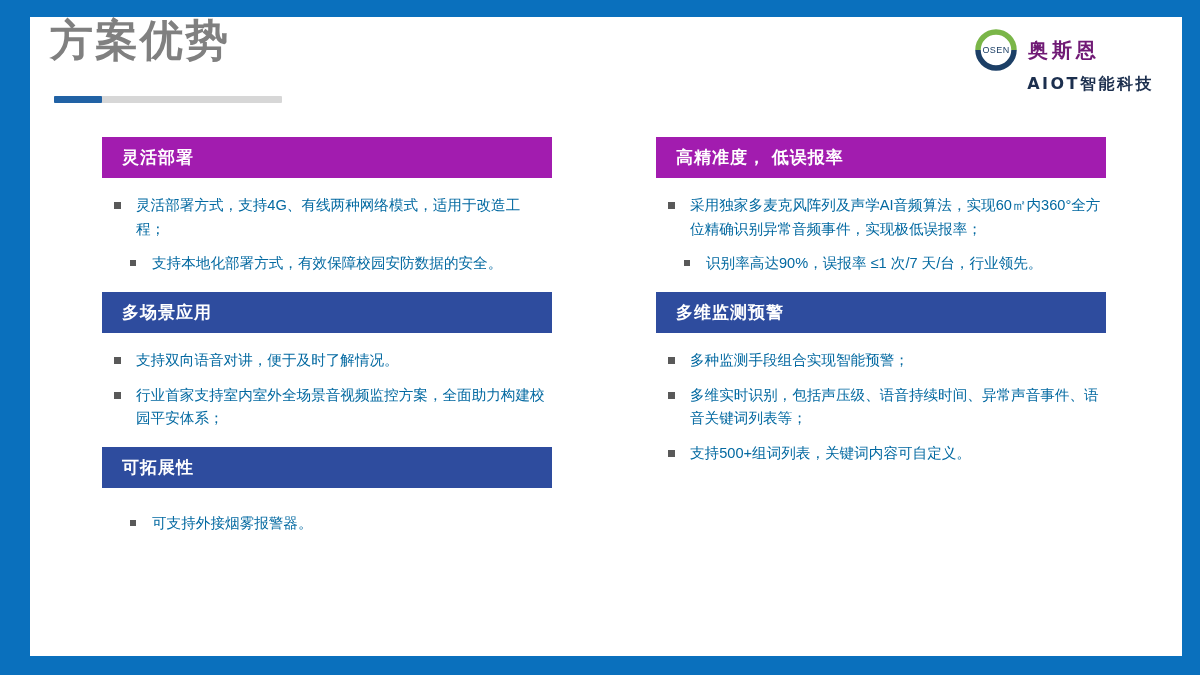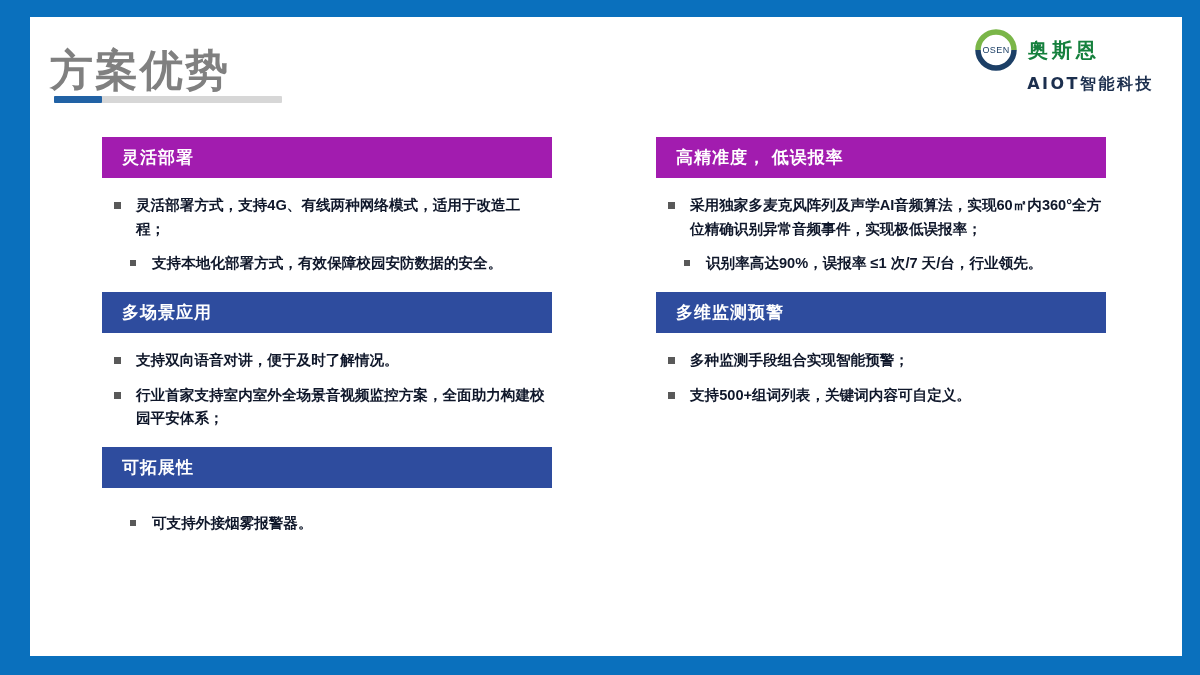--- a/index.html
+++ b/index.html
@@ -28,21 +28,21 @@
     width: 1152px;
     height: 639px;
     background: #ffffff;
     box-sizing: border-box;
   }
 
   
   .page-title {
     position: absolute;
     left: 20px;
-    top: 30px;
+    top: 0;
     font-size: 43px;
     font-weight: bold;
     color: #808080;
     letter-spacing: 2px;
     line-height: 1.1;
     white-space: nowrap;
   }
   .title-rule {
     position: absolute;
     left: 24px;
@@ -93,21 +93,21 @@
     justify-content: center;
     font-size: 9px;
     font-weight: normal;
     color: #1c3f66;
     letter-spacing: 0.4px;
   }
   .logo-cn {
     margin-left: 8px;
     font-size: 20px;
     font-weight: bold;
-    color: #15803d;
+    color: #701a75;
     letter-spacing: 4px;
     font-family: "DejaVu Sans", "Liberation Sans", sans-serif;
   }
   .logo-sub {
     margin-top: 1px;
     font-size: 16px;
     font-weight: bold;
     color: #1c2f4e;
     letter-spacing: 2.5px;
     text-align: right;
@@ -140,26 +140,25 @@
     padding: 16px 4px 10px 4px;
   }
 
   ul.bullets {
     list-style: none;
     margin: 0;
     padding: 0;
   }
   ul.bullets > li {
     position: relative;
-    color: #0f172a;
+    color: #0369a1;
     font-size: 14.6px;
     line-height: 1.62;
     margin-bottom: 11px;
     padding-left: 30px;
-    font-weight: bold;
   }
   ul.bullets > li.indent { padding-left: 46px; }
   ul.bullets > li:last-child { margin-bottom: 0; margin-top: 8px; }
   ul.bullets > li .marker {
     position: absolute;
     left: 8px;
     top: 8px;
     width: 7px;
     height: 7px;
     background: #595959;
@@ -226,21 +225,21 @@
               <li class=""><span class="marker"></span><span>采用独家多麦克风阵列及声学AI音频算法，实现60㎡内360°全方位精确识别异常音频事件，实现极低误报率；</span></li>
               <li class="indent"><span class="marker"></span><span>识别率高达90%，误报率 ≤1 次/7 天/台，行业领先。</span></li>
             </ul>
           </div>
         </div>
         <div class="section">
           <div class="sec-head tone-dark">多维监测预警</div>
           <div class="sec-body">
             <ul class="bullets">
               <li class=""><span class="marker"></span><span>多种监测手段组合实现智能预警；</span></li>
-              <li class=""><span class="marker"></span></li>
+              <li class=""><span class="marker"></span><span>多维实时识别，包括声压级、语音持续时间、异常声音事件、语音关键词列表等；</span></li>
               <li class=""><span class="marker"></span><span>支持500+组词列表，关键词内容可自定义。</span></li>
             </ul>
           </div>
         </div>
       </div>
 
   </div>
 </div>
 
 </body></html>

